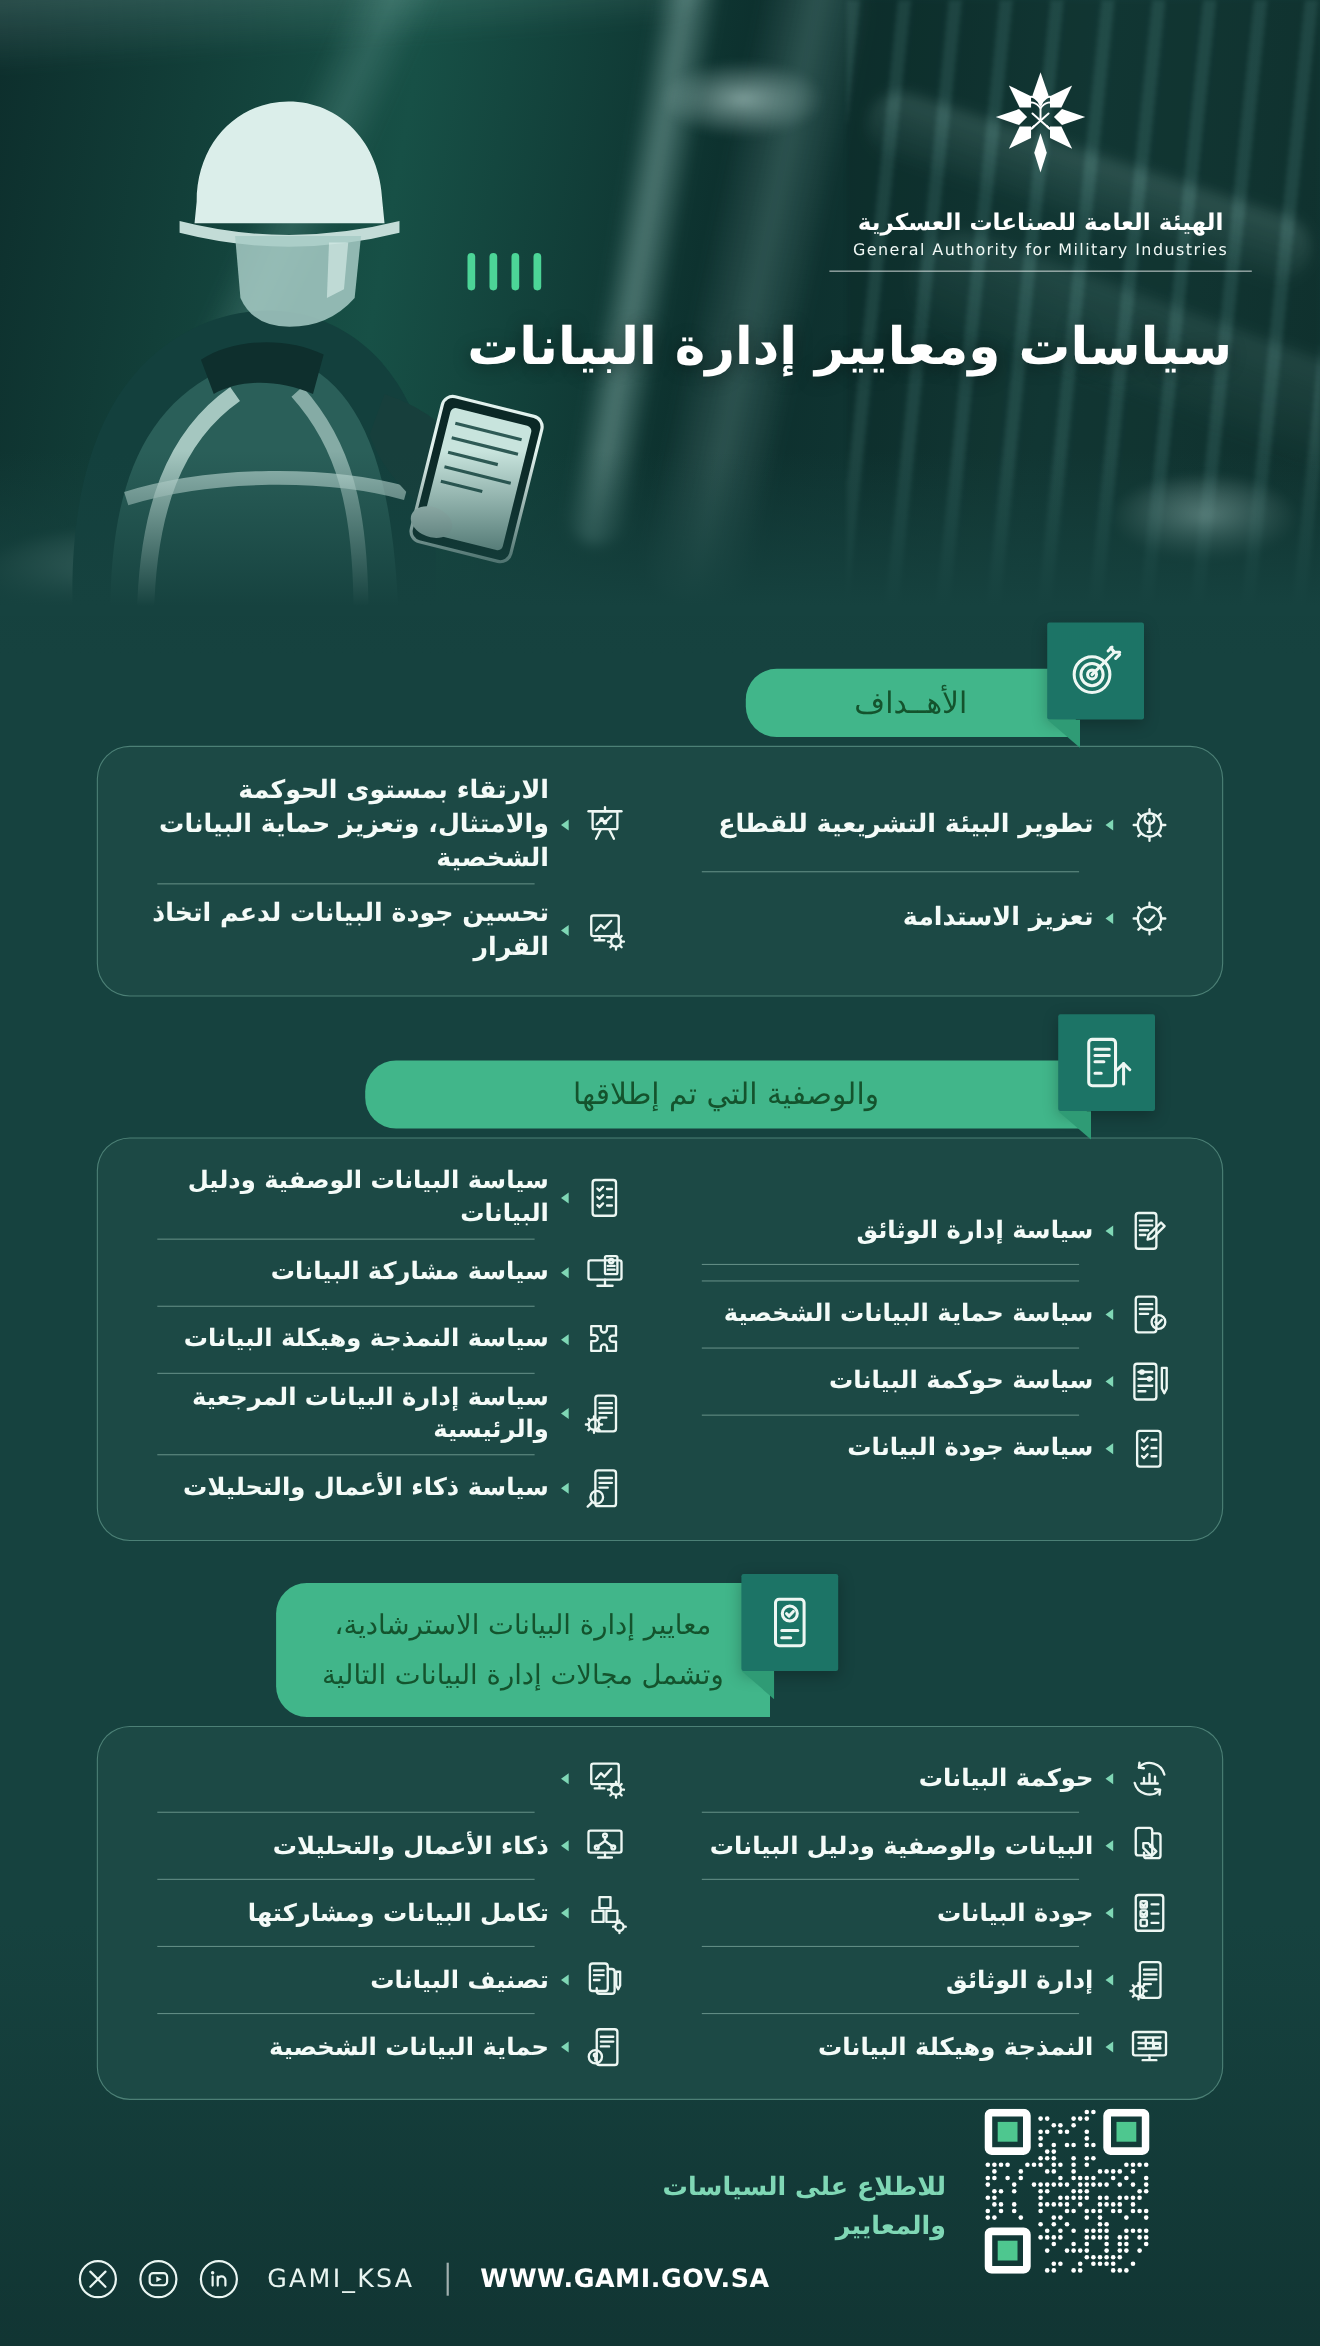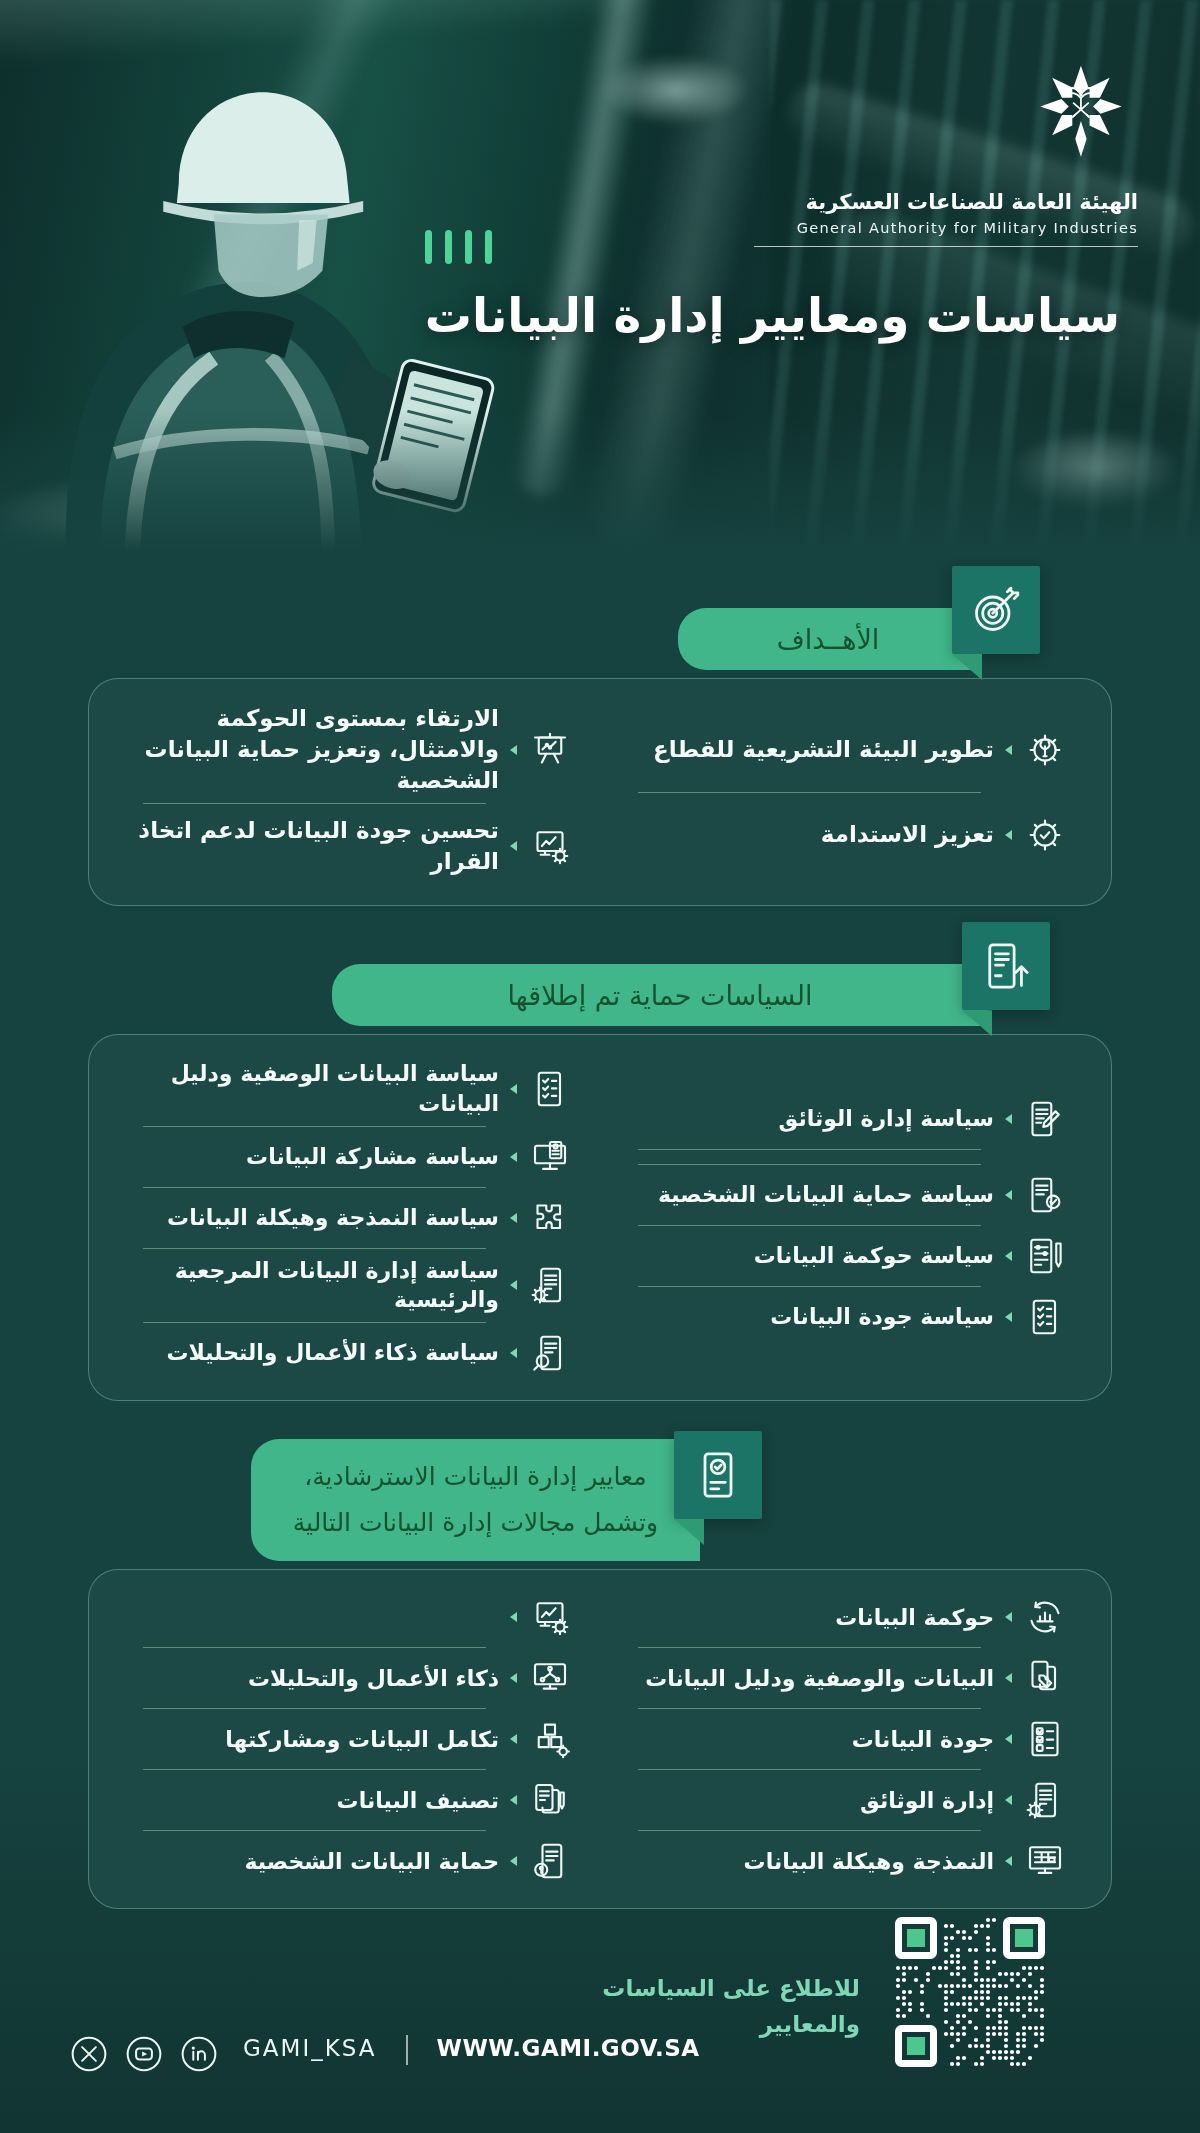--- a/index.html
+++ b/index.html
@@ -16,21 +16,21 @@
 
 .hero{position:relative;height:560px;overflow:hidden;direction:ltr;
   background:linear-gradient(100deg,#0d2e2c 0%,#175046 30%,#0c2e2c 55%,#143c39 78%,#113532 100%)}
 .pipe{position:absolute;border-radius:50px;filter:blur(6px)}
 .glow{position:absolute;background:radial-gradient(closest-side,rgba(215,245,240,.55),rgba(215,245,240,0));filter:blur(4px)}
 .slats{position:absolute;right:0;top:0;width:430px;height:560px;opacity:.75;filter:blur(2px);
   background:repeating-linear-gradient(96deg,rgba(140,195,188,.15) 0 12px,rgba(8,30,28,.24) 12px 46px)}
 .hero-fade{position:absolute;left:0;right:0;bottom:0;height:150px;
   background:linear-gradient(180deg,rgba(22,66,63,0) 0%,#16423f 94%)}
 .worker{position:absolute;left:8px;top:36px;height:524px}
-.logo-block{position:absolute;top:56px;right:62px;width:384px;direction:rtl}
+.logo-block{position:absolute;top:56px;right:62px;width:384px;text-align:center;direction:rtl}
 .emblem{height:122px}
 .emblem .k{fill:#fff;stroke:none}
 .emblem .s{stroke:#fff;fill:none;stroke-width:2.2;stroke-linecap:round}
 .brand-ar{font-size:21px;font-weight:700;margin-top:8px;color:#fff}
 .brand-en{font-size:14.5px;letter-spacing:1.3px;margin-top:6px;color:#f0f8f5}
 .brand-line{height:1px;background:rgba(255,255,255,.72);margin-top:10px}
 .title-wrap{position:absolute;top:230px;right:80px;text-align:right;direction:rtl}
 .ticks{display:flex;gap:13px;justify-content:flex-end}
 .tick{width:7px;height:34px;border-radius:3.5px;background:var(--tick-green)}
 .title{margin-top:14px;font-size:47px;line-height:1.62;font-weight:700;color:#fff;text-shadow:0 2px 16px rgba(0,0,0,.4)}
@@ -61,21 +61,21 @@
 .chev{flex:0 0 7px;width:0;height:0;border-top:5px solid transparent;border-bottom:5px solid transparent;
   border-right:7px solid var(--accent-light-green)}
 .lbl{font-size:22px;font-weight:700;color:var(--text);line-height:1.35}
 .card-obj .lbl{font-size:23px}
 .divider{height:1px;background:rgba(190,230,216,.42);margin:7px 86px 7px 10px}
 
 .bottom{position:relative;height:264px;direction:ltr}
 .qr-box{position:absolute;top:8px;right:155px;width:150px;height:150px}
 .qr-label{position:absolute;top:62px;right:340px;text-align:right;font-size:23px;font-weight:700;
   color:var(--accent-light-green);line-height:1.55;direction:rtl}
-.social-row{position:absolute;left:70px;top:126px;display:flex;gap:17px}
+.social-row{position:absolute;left:70px;top:144px;display:flex;align-items:center;gap:17px}
 .soc{width:38px;height:38px;color:#eaf6f2;cursor:pointer}
 .soc svg{width:38px;height:38px}
 .soc svg *{fill:none;stroke:currentColor;stroke-width:1.9;stroke-linecap:round;stroke-linejoin:round}
 .soc svg .f{fill:currentColor;stroke:none}
 .handle{font-size:23px;letter-spacing:2px;color:#e9f5f1;margin-left:8px}
 .sep{width:2px;height:30px;background:rgba(255,255,255,.6);margin:0 12px}
 .site{font-size:23px;font-weight:700;color:#fff;letter-spacing:.5px}
 .defs{position:absolute;width:0;height:0;overflow:hidden}
 </style>
 </head>
@@ -369,21 +369,21 @@
 </div>
 
 <div class="sec-head head-pol">
   <div class="badge">
     <svg viewBox="0 0 32 32">
         <use href="#i-doc-up"></use>
       </svg>
     <div class="fold"></div>
   </div>
   <div class="pill">
-    <span>السياسات حماية تم إطلاقها</span>
+    <span>والوصفية التي تم إطلاقها</span>
   </div>
 </div>
 <div class="card">
   <div class="col">
       <div class="item">
         <span class="ico">
           <svg viewBox="0 0 32 32">
             <use href="#i-doc-pencil"></use>
           </svg>
         </span>

